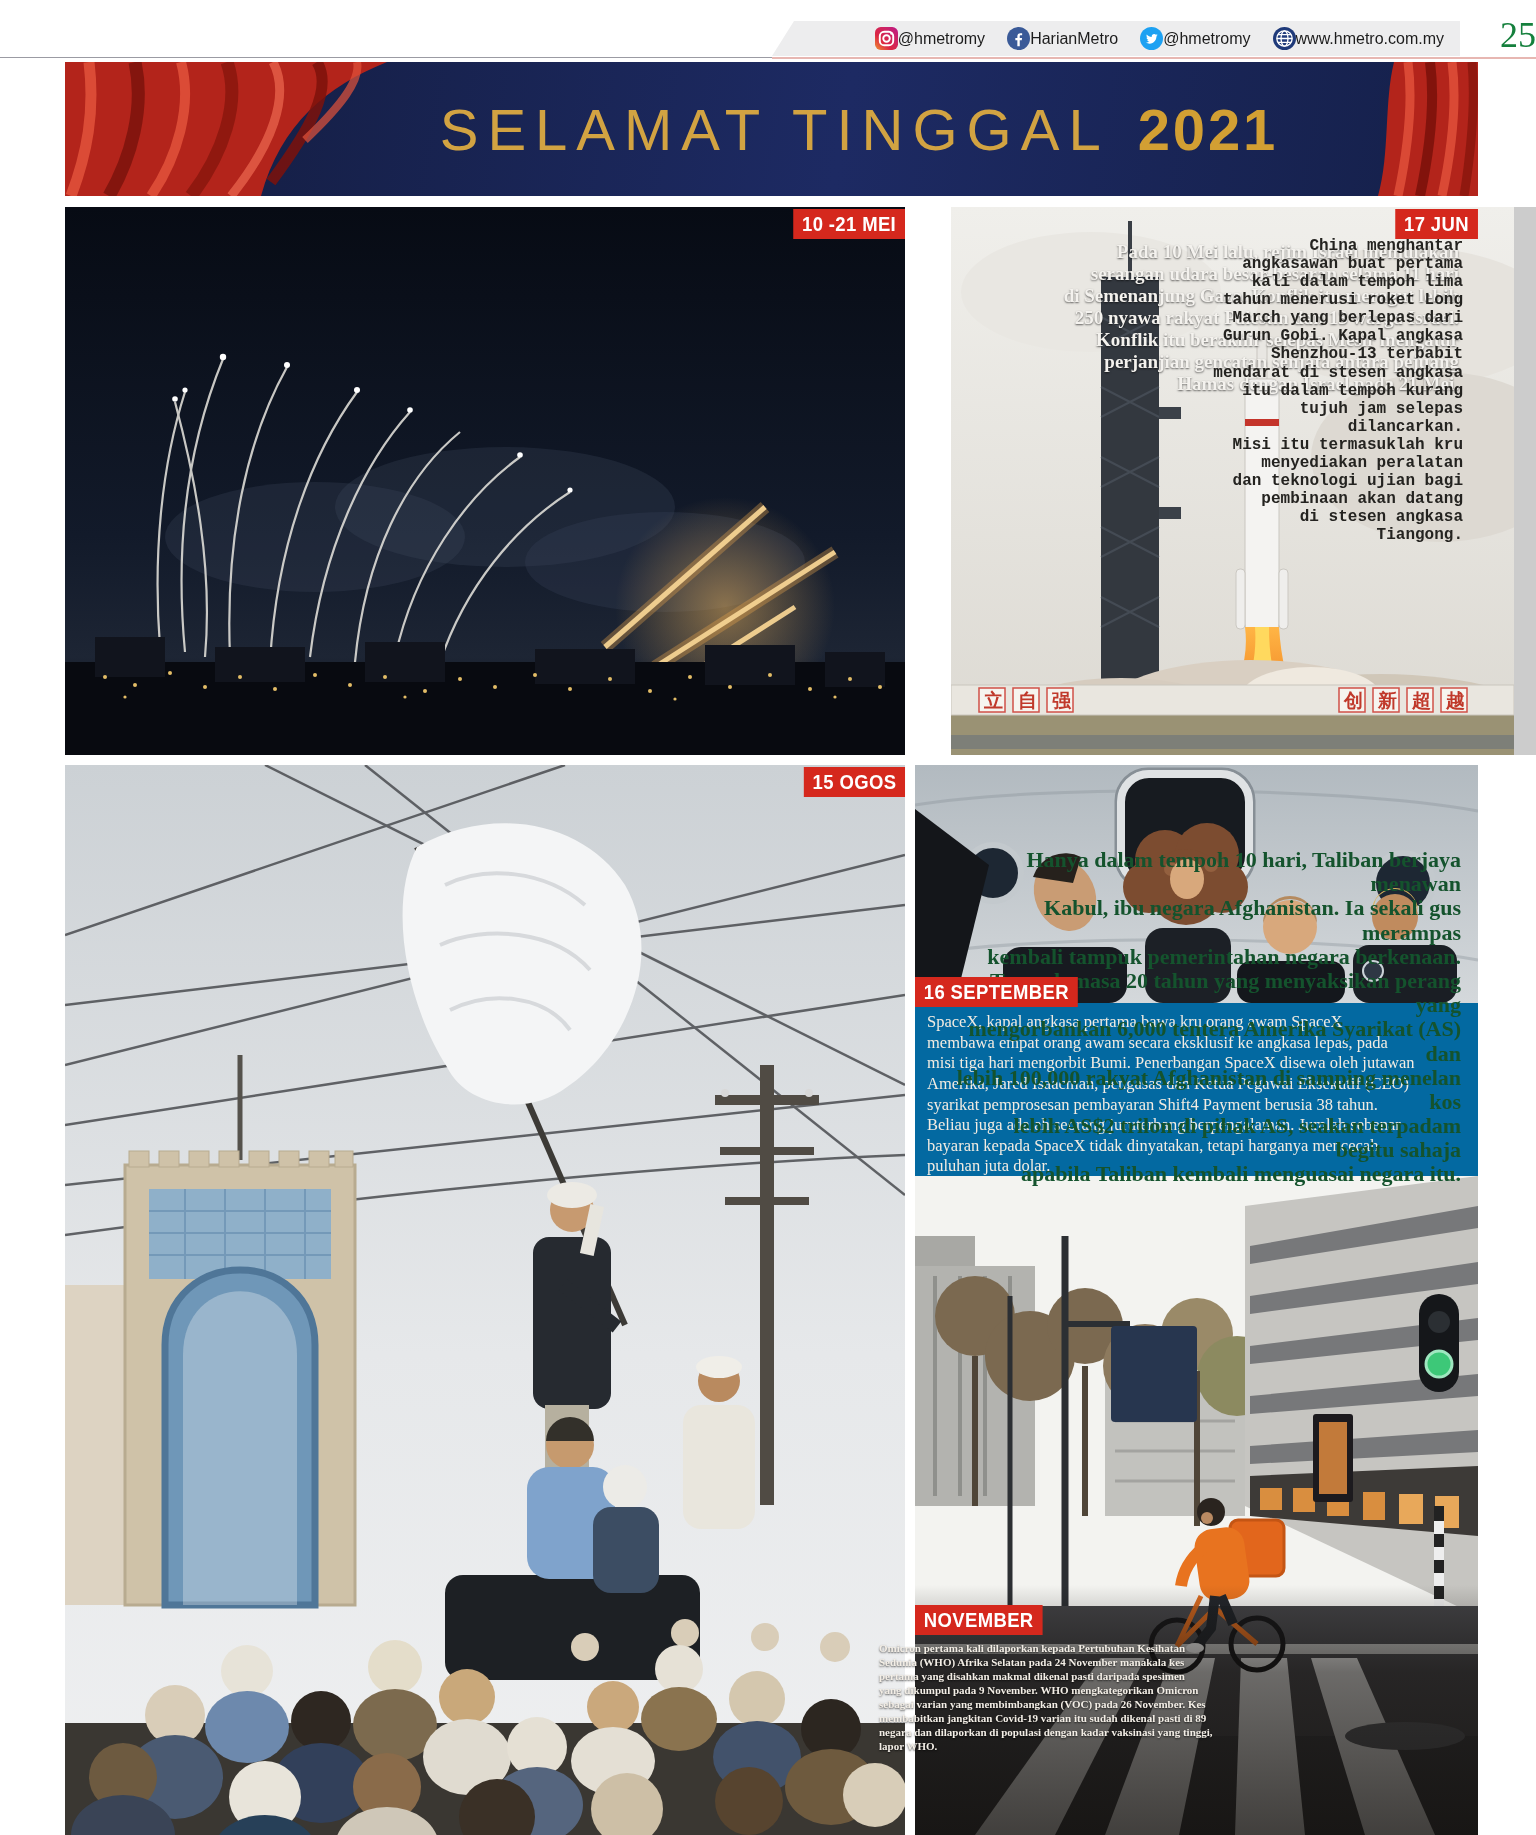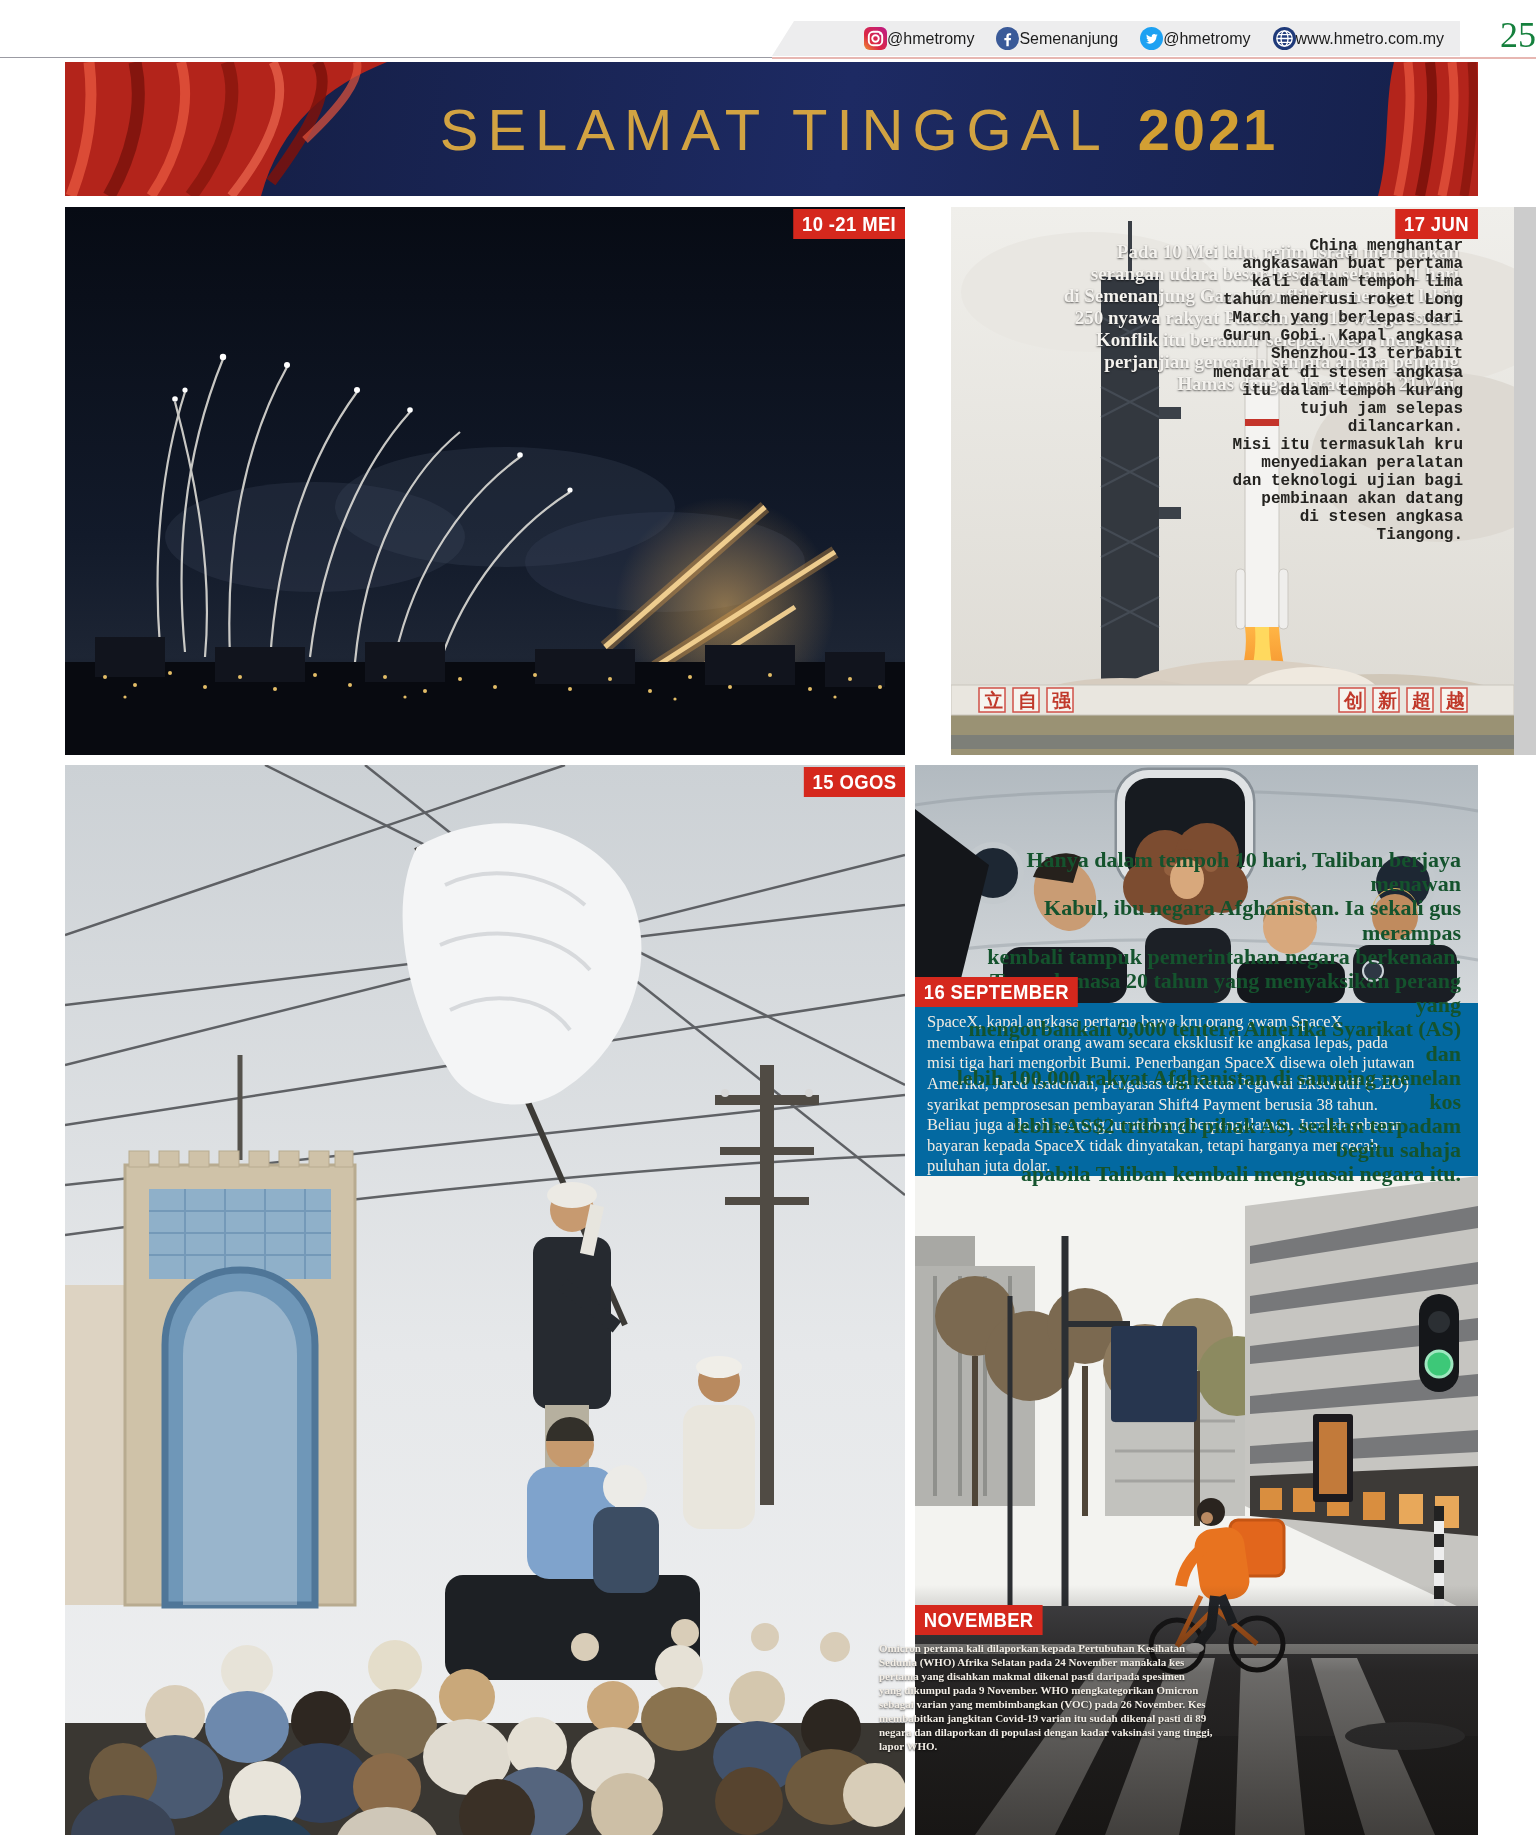--- a/index.html
+++ b/index.html
@@ -94,21 +94,21 @@
         </span>
       <span>@hmetromy</span>
     </span>
     <span class="social-item">
       <span>
           <svg width="23" height="23" viewBox="0 0 24 24">
             <circle cx="12" cy="12" r="12" fill="#3a5a98"></circle>
             <path d="M13.3 20v-6.2h2.1l.3-2.4h-2.4V9.9c0-.7.2-1.2 1.2-1.2h1.3V6.6c-.2 0-1-.1-1.9-.1-1.9 0-3.1 1.1-3.1 3.2v1.7H8.7v2.4h2.1V20z" fill="#fff"></path>
           </svg>
         </span>
-      <span>Semenanjung</span>
+      <span>HarianMetro</span>
     </span>
     <span class="social-item">
       <span>
           <svg width="23" height="23" viewBox="0 0 24 24">
             <circle cx="12" cy="12" r="12" fill="#1da1f2"></circle>
             <path d="M18.5 8.6c-.4.2-.9.3-1.4.4.5-.3.9-.8 1.1-1.4-.5.3-1 .5-1.6.6-.5-.5-1.1-.8-1.9-.8-1.4 0-2.5 1.1-2.5 2.5 0 .2 0 .4.1.6-2.1-.1-4-1.1-5.2-2.6-.2.4-.3.8-.3 1.3 0 .9.4 1.6 1.1 2.1-.4 0-.8-.1-1.1-.3 0 1.2.9 2.2 2 2.5-.2.1-.4.1-.7.1-.2 0-.3 0-.5-.1.3 1 1.2 1.7 2.3 1.7-.9.7-1.9 1.1-3.1 1.1h-.6c1.1.7 2.4 1.1 3.8 1.1 4.6 0 7.1-3.8 7.1-7.1v-.3c.5-.4.9-.8 1.2-1.3z" fill="#fff"></path>
           </svg>
         </span>
       <span>@hmetromy</span>
     </span>

